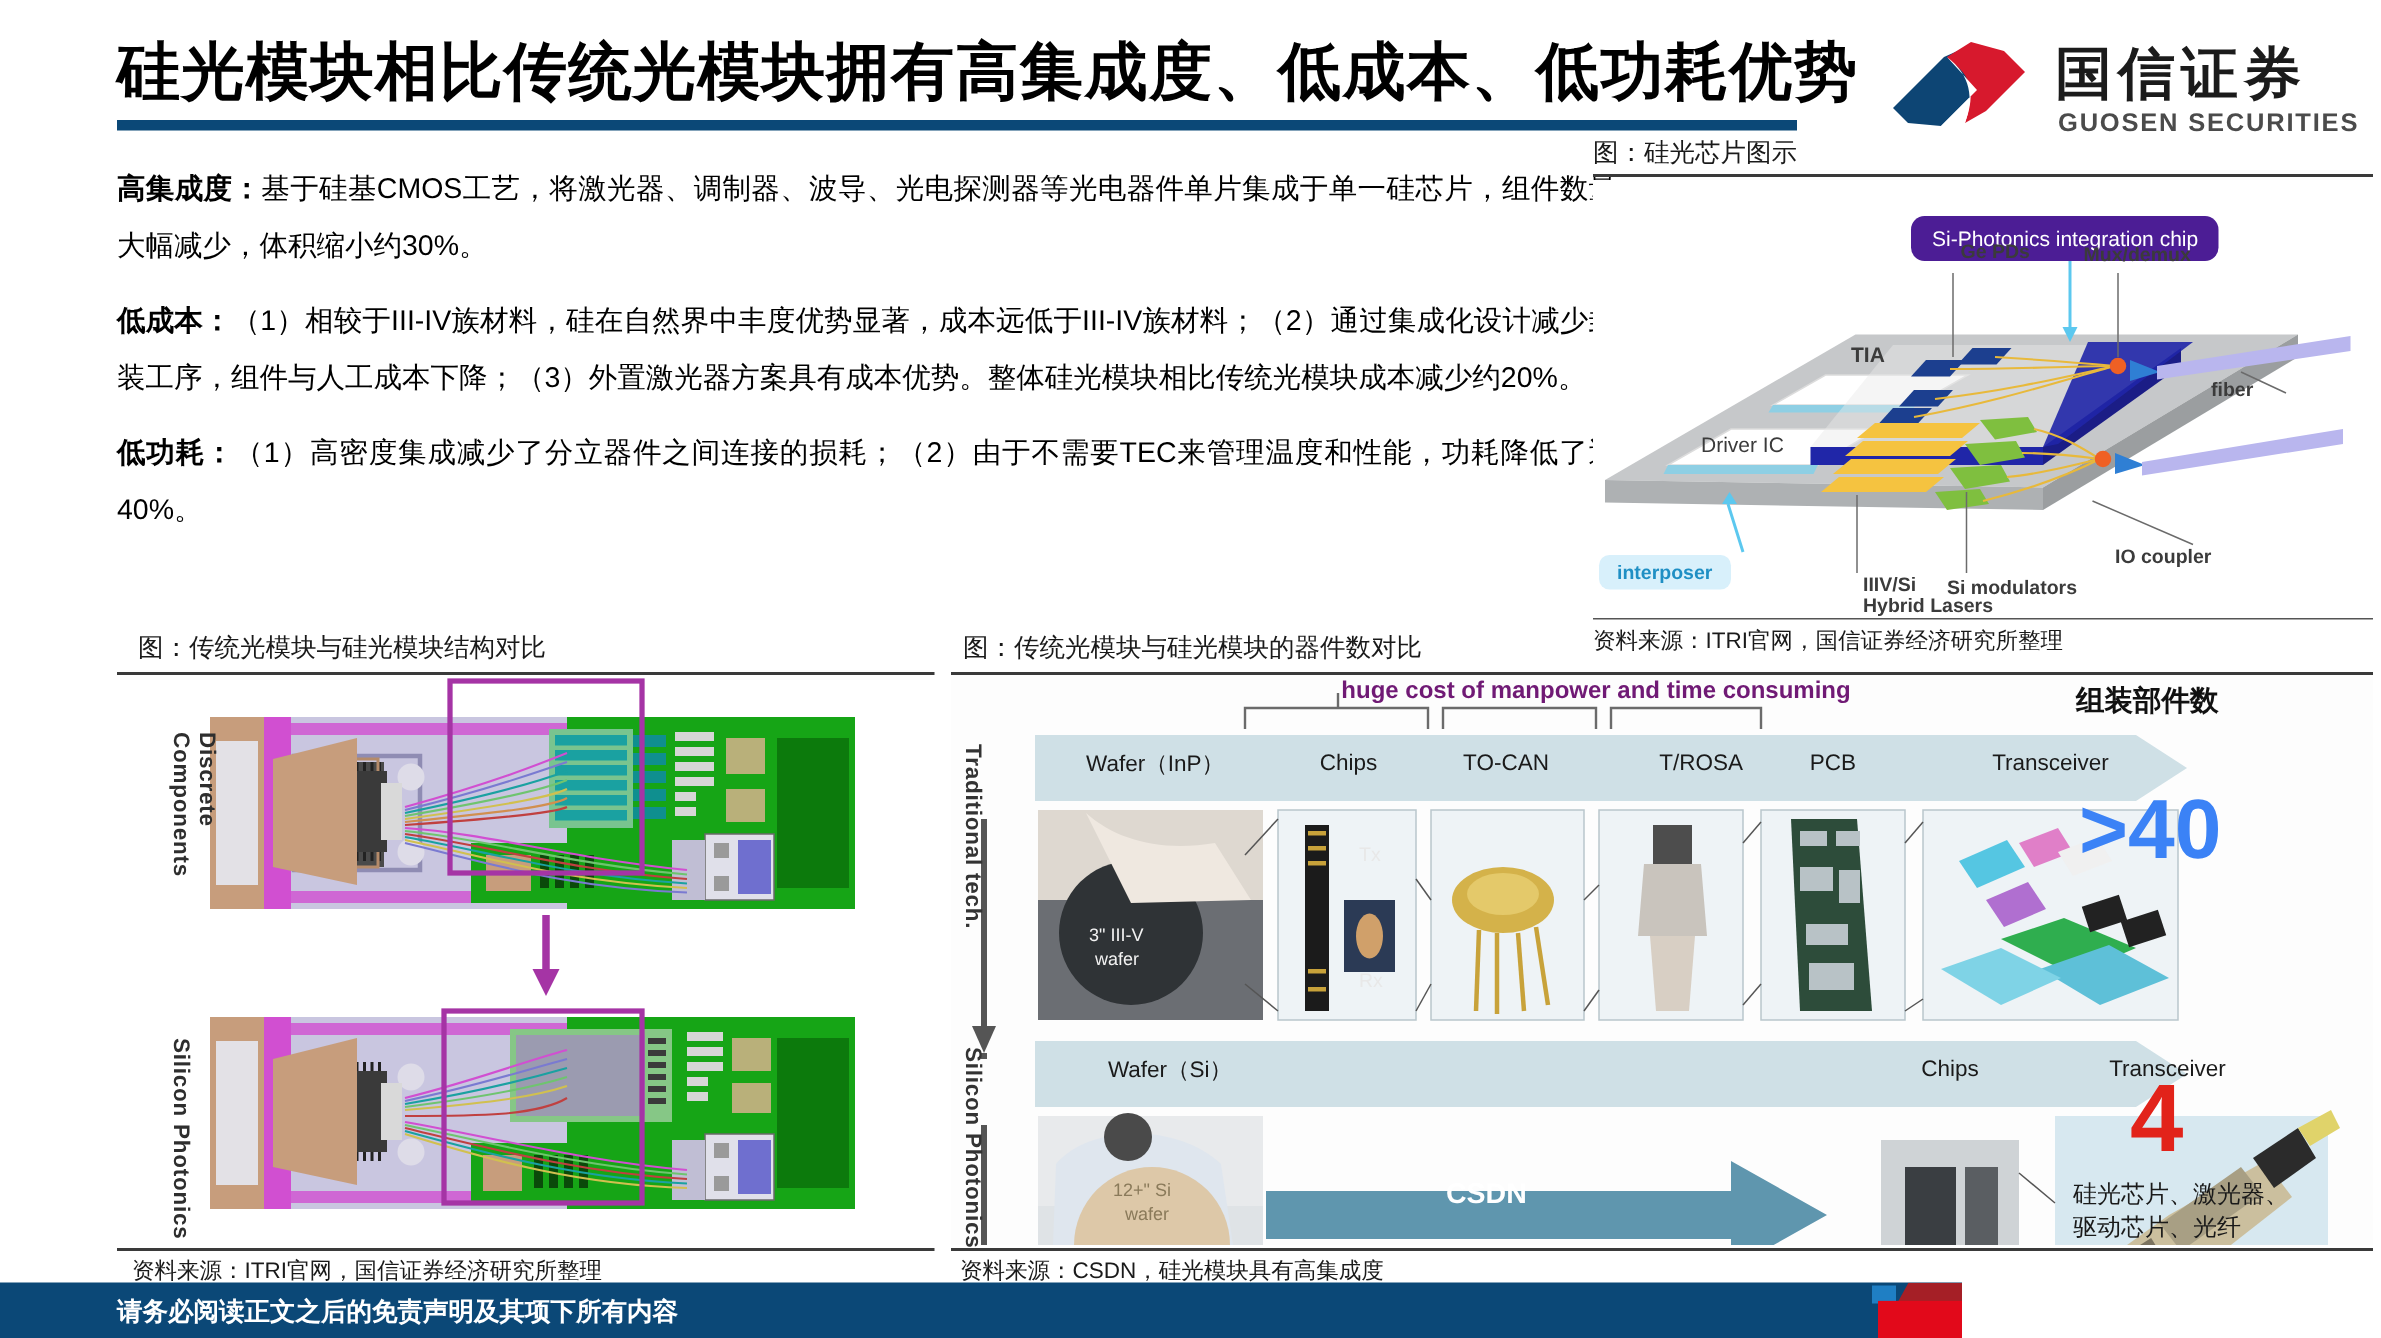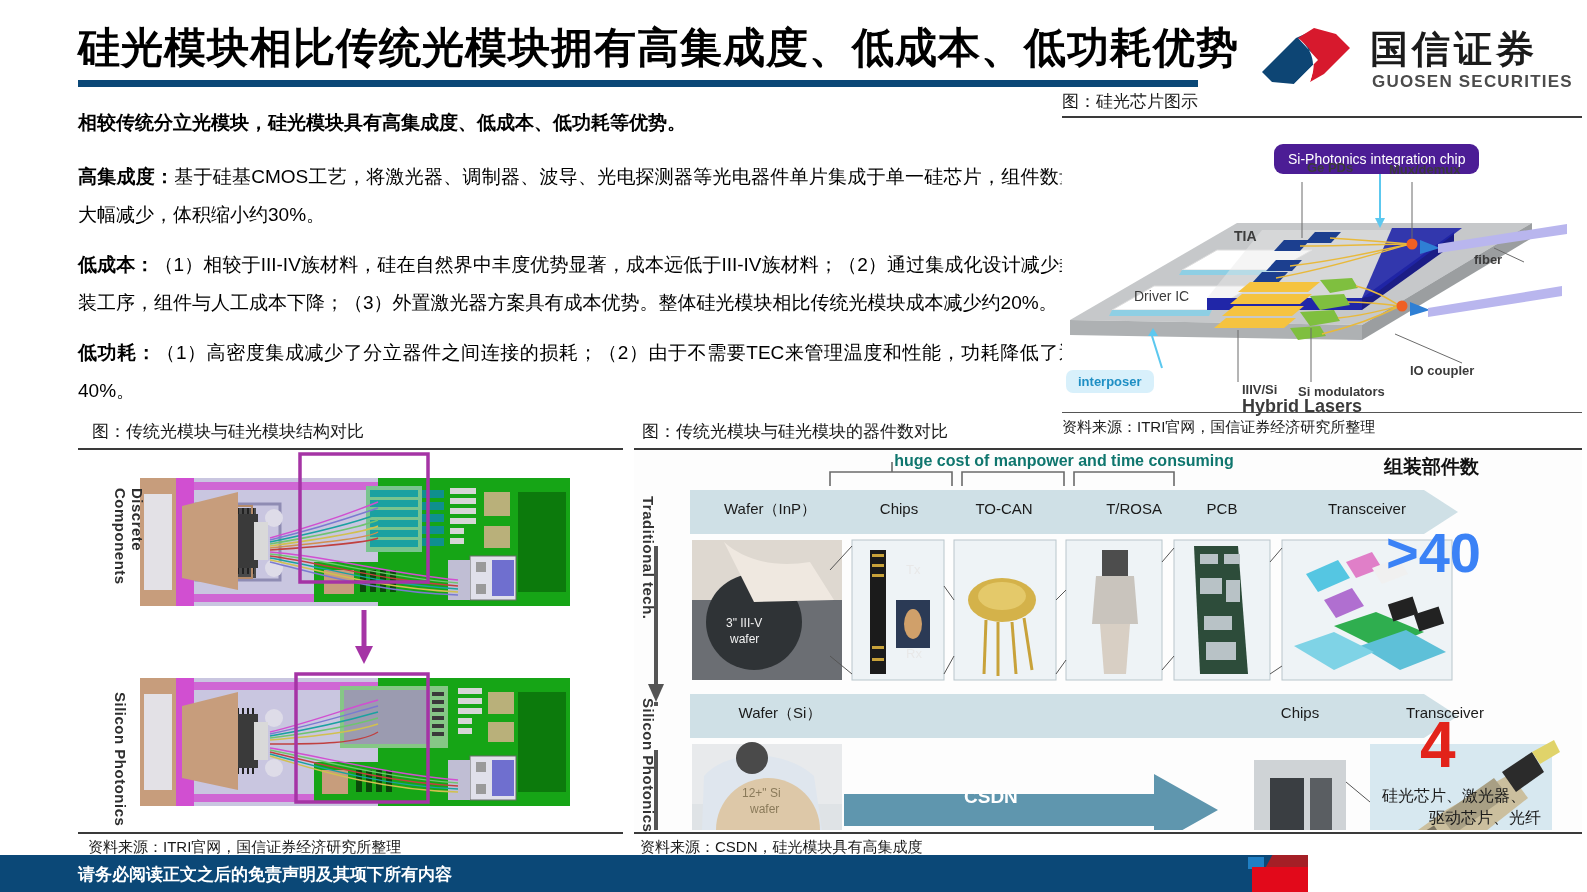--- a/index.html
+++ b/index.html
@@ -99,21 +99,20 @@
     <svg class="logo-mark" viewBox="0 0 96 66">
       <path d="M4 48 L38 14 L56 6 L78 14 L60 36 L36 60 L14 58 Z" fill="#0d4574"></path>
       <path d="M40 14 L56 4 L78 10 L92 24 L66 50 L52 58 C58 42 58 28 44 18 Z" fill="#d7192d"></path>
       <path d="M40 14 C56 26 58 42 52 58 L36 60 L60 36 Z" fill="#ffffff"></path>
     </svg>
     <div class="logo-cn">国信证券</div>
     <div class="logo-en">GUOSEN SECURITIES</div>
   </div>
 
   <div class="copy">
-    <div class="lead">相较传统分立光模块，硅光模块具有高集成度、低成本、低功耗等优势。</div>
 
     <div class="para">
       <b>高集成度：</b><span>基于硅基CMOS工艺，将激光器、调制器、波导、光电探测器等光电器件单片集成于单一硅芯片，组件数量大幅减少，体积缩小约30%。</span>
     </div>
 
     <div class="para">
       <b>低成本：</b><span>（1）相较于III-IV族材料，硅在自然界中丰度优势显著，成本远低于III-IV族材料；（2）通过集成化设计减少封装工序，组件与人工成本下降；（3）外置激光器方案具有成本优势。整体硅光模块相比传统光模块成本减少约20%。</span>
     </div>
 
     <div class="para">
@@ -211,21 +210,21 @@
       <div style="position:absolute;left:212px;top:24px;background:#4c1d95;color:#fff;
                   font-size:14px;font-weight:normal;padding:7px 14px;border-radius:9px;white-space:nowrap;">Si-Photonics integration chip</div>
       <div style="position:absolute;left:245px;top:40px;font-size:13px;font-weight:bold;color:#3b3b3b;">Ge PDs</div>
       <div style="position:absolute;left:327px;top:42px;font-size:13px;font-weight:bold;color:#3b3b3b;">Mux/demux</div>
       <div style="position:absolute;left:172px;top:108px;font-size:14px;font-weight:bold;color:#3b3b3b;">TIA</div>
       <div style="position:absolute;left:72px;top:168px;font-size:14px;font-weight:normal;color:#3b3b3b;">Driver IC</div>
       <div style="position:absolute;left:412px;top:132px;font-size:13px;font-weight:bold;color:#3b3b3b;">fiber</div>
       <div style="position:absolute;left:348px;top:243px;font-size:13px;font-weight:bold;color:#3b3b3b;">IO coupler</div>
       <div style="position:absolute;left:236px;top:264px;font-size:13px;font-weight:bold;color:#3b3b3b;">Si modulators</div>
       <div style="position:absolute;left:180px;top:262px;font-size:13px;font-weight:bold;color:#3b3b3b;">IIIV/Si</div>
-      <div style="position:absolute;left:180px;top:276px;font-size:18px;font-weight:bold;color:#3b3b3b;">Hybrid Lasers</div>
+      <div style="position:absolute;left:180px;top:276px;font-size:13px;font-weight:bold;color:#3b3b3b;">Hybrid Lasers</div>
       <div style="position:absolute;left:4px;top:250px;background:#d8f0fb;color:#1f8fc4;
                   font-size:13px;font-weight:bold;padding:4px 12px;border-radius:7px;">interposer</div>
     </div>
 
     <div class="ruleBot rule-thin"></div>
     <div class="srcTxt src">资料来源：ITRI官网，国信证券经济研究所整理</div>
   </div>
 
   <div class="figBL">
     <div class="cap fig-cap">图：传统光模块与硅光模块结构对比</div>
@@ -395,21 +394,21 @@
     <div class="srcTxt src">资料来源：ITRI官网，国信证券经济研究所整理</div>
   </div>
 
   <div class="figBR">
     <div class="cap fig-cap">图：传统光模块与硅光模块的器件数对比</div>
     <div class="ruleTop rule"></div>
 
     <div class="flowstage">
       
       <div style="position:absolute;left:220px;top:2px;width:420px;text-align:center;
-                  font-size:16px;font-weight:bold;color:#0f766e;white-space:nowrap;">huge cost of manpower and time consuming</div>
+                  font-size:16px;font-weight:bold;color:#701a75;white-space:nowrap;">huge cost of manpower and time consuming</div>
       <div style="position:absolute;left:750px;top:4px;font-size:19px;font-weight:bold;color:#111;">组装部件数</div>
 
       <svg viewBox="0 0 948 380" width="948" height="380">
 
         <g stroke="#6b6b6b" stroke-width="1.6" fill="none">
           <path d="M196 36 L196 22 L318 22 L318 36"></path>
           <path d="M328 36 L328 22 L430 22 L430 36"></path>
           <path d="M440 36 L440 22 L540 22 L540 36"></path>
           <path d="M258 22 L258 12"></path>
         </g>
@@ -545,21 +544,21 @@
       <div style="position:absolute;left:116px;top:352px;font-size:12px;color:#8a7a5a;">wafer</div>
 
       
       <div class="vlabel vlabel-dark" style="position:absolute;left:6px;top:46px;height:150px;">Traditional tech.</div>
       <div class="vlabel vlabel-dark" style="position:absolute;left:6px;top:248px;height:150px;">Silicon Photonics</div>
 
       
       <div style="position:absolute;left:752px;top:70px;font-size:56px;font-weight:bold;color:#3b82f6;">&gt;40</div>
       <div style="position:absolute;left:786px;top:258px;font-size:64px;font-weight:bold;color:#e2231a;">4</div>
       <div style="position:absolute;left:748px;top:336px;font-size:16px;color:#1a1a1a;white-space:nowrap;">硅光芯片、激光器、</div>
-      <div style="position:absolute;left:748px;top:358px;font-size:16px;color:#1a1a1a;white-space:nowrap;margin-left:47px;">驱动芯片、光纤</div>
+      <div style="position:absolute;left:748px;top:358px;font-size:16px;color:#1a1a1a;white-space:nowrap;">驱动芯片、光纤</div>
     </div>
 
     <div class="ruleBot rule"></div>
     <div class="srcTxt src">资料来源：CSDN，硅光模块具有高集成度</div>
   </div>
 
   <div class="footer">
     <div class="footer-text">请务必阅读正文之后的免责声明及其项下所有内容</div>
     <div class="footer-blue"></div>
     <div class="footer-red1"></div>

